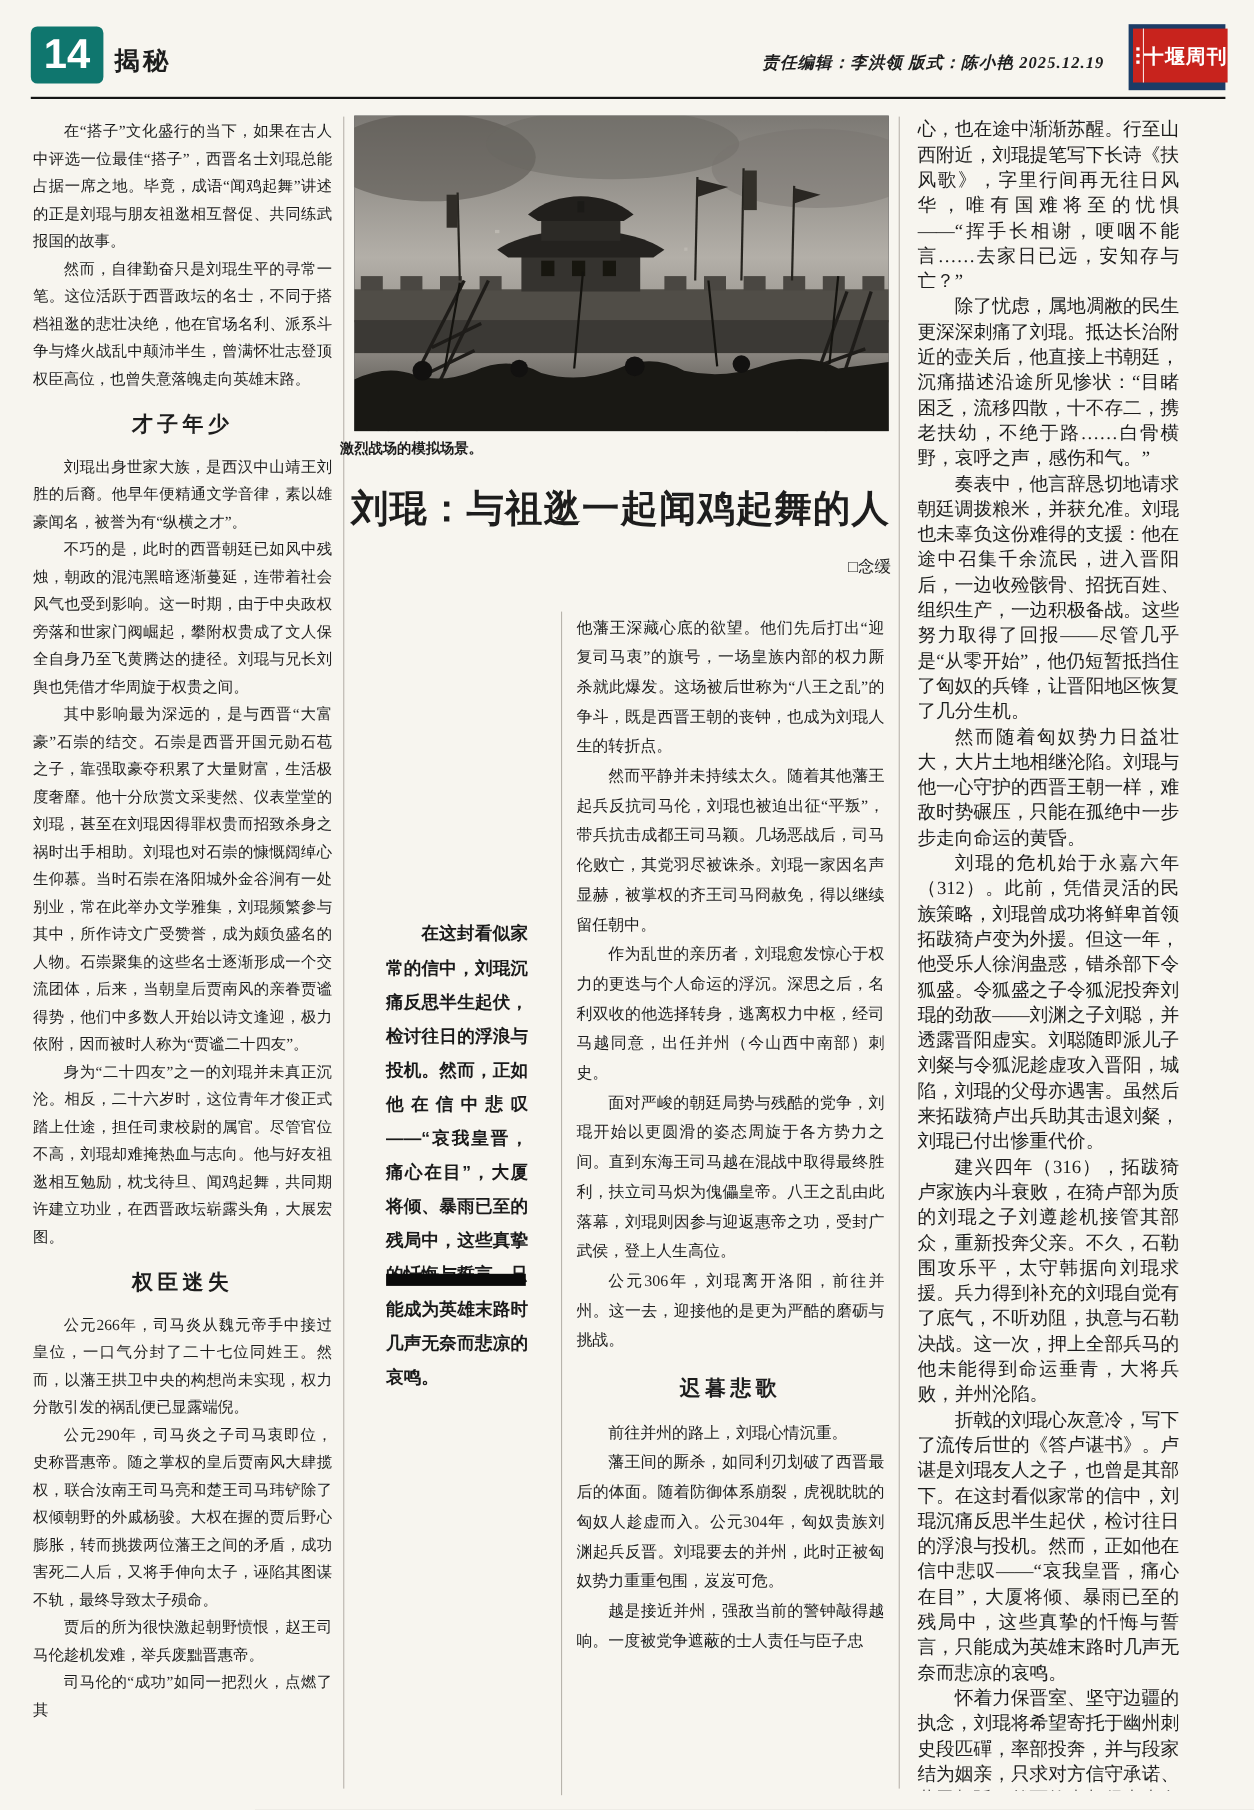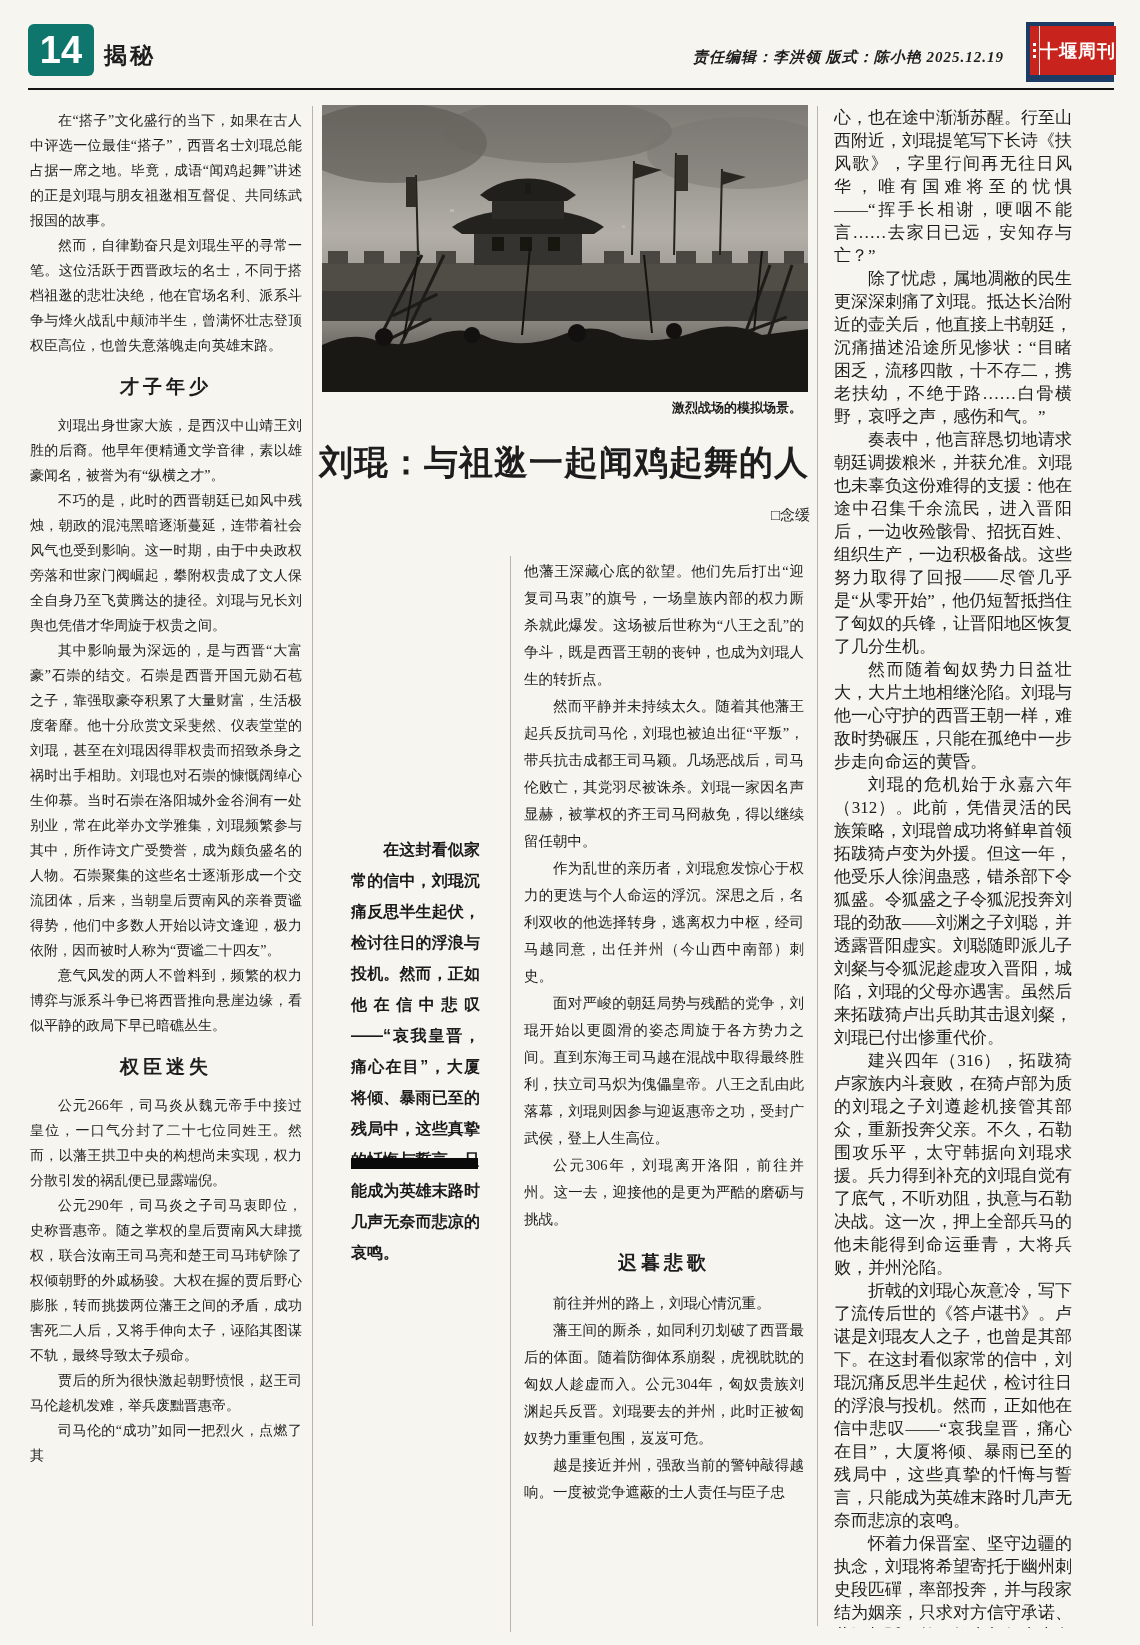--- a/index.html
+++ b/index.html
@@ -36,21 +36,21 @@
   #col-middle{left:524px;top:558px;width:280px;height:1076px;font-size:14.5px;line-height:27px;}
   #col-right{left:794px;top:106px;width:238px;height:1522px;font-size:17px;line-height:23px;margin-left:40px;}
   .para{margin:0;text-indent:2em;}
   .para.cont{text-indent:0;}
   .subhead{text-align:center;font-weight:bold;font-size:19px;letter-spacing:4px;margin:16px 0 14px 0;
            font-family:"Liberation Sans",sans-serif;}
 
   
   .photo{position:absolute;left:322px;top:105px;width:486px;height:287px;background:#555;overflow:hidden;}
   .photo svg{display:block;}
-  .caption{position:absolute;left:322px;top:399px;width:480px;text-align:right;font-size:13px;
+  .caption{position:absolute;left:309px;top:399px;width:480px;text-align:left;font-size:13px;
            font-weight:600;font-family:"Liberation Sans",sans-serif;}
   .title{position:absolute;left:318px;top:440px;width:492px;text-align:center;font-size:34px;
          font-weight:700;letter-spacing:1px;}
   .byline{position:absolute;left:318px;top:506px;width:492px;text-align:right;font-size:15px;}
 
   
   .pullquote{position:absolute;left:351px;top:834px;width:129px;text-align:justify;
              font-family:"Liberation Sans",sans-serif;font-weight:bold;font-size:16px;
              line-height:31px;color:#1a1a1a;text-indent:2em;}
   .pq-endmark{position:absolute;left:351px;top:1158px;width:127px;height:11px;background:#0a0a0a;}
@@ -162,21 +162,21 @@
   <div class="pullquote">在这封看似家常的信中，刘琨沉痛反思半生起伏，检讨往日的浮浪与投机。然而，正如他在信中悲叹——“哀我皇晋，痛心在目”，大厦将倾、暴雨已至的残局中，这些真挚的忏悔与誓言，只能成为英雄末路时几声无奈而悲凉的哀鸣。</div>
   <div class="pq-endmark"></div>
 
   <div class="col" id="col-left">
       <p class="para">在“搭子”文化盛行的当下，如果在古人中评选一位最佳“搭子”，西晋名士刘琨总能占据一席之地。毕竟，成语“闻鸡起舞”讲述的正是刘琨与朋友祖逖相互督促、共同练武报国的故事。</p>
       <p class="para">然而，自律勤奋只是刘琨生平的寻常一笔。这位活跃于西晋政坛的名士，不同于搭档祖逖的悲壮决绝，他在官场名利、派系斗争与烽火战乱中颠沛半生，曾满怀壮志登顶权臣高位，也曾失意落魄走向英雄末路。</p>
       <h3 class="subhead">才子年少</h3>
       <p class="para">刘琨出身世家大族，是西汉中山靖王刘胜的后裔。他早年便精通文学音律，素以雄豪闻名，被誉为有“纵横之才”。</p>
       <p class="para">不巧的是，此时的西晋朝廷已如风中残烛，朝政的混沌黑暗逐渐蔓延，连带着社会风气也受到影响。这一时期，由于中央政权旁落和世家门阀崛起，攀附权贵成了文人保全自身乃至飞黄腾达的捷径。刘琨与兄长刘舆也凭借才华周旋于权贵之间。</p>
       <p class="para">其中影响最为深远的，是与西晋“大富豪”石崇的结交。石崇是西晋开国元勋石苞之子，靠强取豪夺积累了大量财富，生活极度奢靡。他十分欣赏文采斐然、仪表堂堂的刘琨，甚至在刘琨因得罪权贵而招致杀身之祸时出手相助。刘琨也对石崇的慷慨阔绰心生仰慕。当时石崇在洛阳城外金谷涧有一处别业，常在此举办文学雅集，刘琨频繁参与其中，所作诗文广受赞誉，成为颇负盛名的人物。石崇聚集的这些名士逐渐形成一个交流团体，后来，当朝皇后贾南风的亲眷贾谧得势，他们中多数人开始以诗文逢迎，极力依附，因而被时人称为“贾谧二十四友”。</p>
-      <p class="para">意气风发的两人不曾料到，频繁的权力博弈与派系斗争已将西晋推向悬崖边缘，看似平静的政局下早已暗礁丛生。</p>
+      <p class="para">身为“二十四友”之一的刘琨并未真正沉沦。相反，二十六岁时，这位青年才俊正式踏上仕途，担任司隶校尉的属官。尽管官位不高，刘琨却难掩热血与志向。他与好友祖逖相互勉励，枕戈待旦、闻鸡起舞，共同期许建立功业，在西晋政坛崭露头角，大展宏图。</p>
       <h3 class="subhead">权臣迷失</h3>
       <p class="para">公元266年，司马炎从魏元帝手中接过皇位，一口气分封了二十七位同姓王。然而，以藩王拱卫中央的构想尚未实现，权力分散引发的祸乱便已显露端倪。</p>
       <p class="para">公元290年，司马炎之子司马衷即位，史称晋惠帝。随之掌权的皇后贾南风大肆揽权，联合汝南王司马亮和楚王司马玮铲除了权倾朝野的外戚杨骏。大权在握的贾后野心膨胀，转而挑拨两位藩王之间的矛盾，成功害死二人后，又将手伸向太子，诬陷其图谋不轨，最终导致太子殒命。</p>
       <p class="para">贾后的所为很快激起朝野愤恨，赵王司马伦趁机发难，举兵废黜晋惠帝。</p>
       <p class="para">司马伦的“成功”如同一把烈火，点燃了其</p>
     </div>
   <div class="col" id="col-middle">
       <p class="para cont">他藩王深藏心底的欲望。他们先后打出“迎复司马衷”的旗号，一场皇族内部的权力厮杀就此爆发。这场被后世称为“八王之乱”的争斗，既是西晋王朝的丧钟，也成为刘琨人生的转折点。</p>
       <p class="para">然而平静并未持续太久。随着其他藩王起兵反抗司马伦，刘琨也被迫出征“平叛”，带兵抗击成都王司马颖。几场恶战后，司马伦败亡，其党羽尽被诛杀。刘琨一家因名声显赫，被掌权的齐王司马冏赦免，得以继续留任朝中。</p>
       <p class="para">作为乱世的亲历者，刘琨愈发惊心于权力的更迭与个人命运的浮沉。深思之后，名利双收的他选择转身，逃离权力中枢，经司马越同意，出任并州（今山西中南部）刺史。</p>

